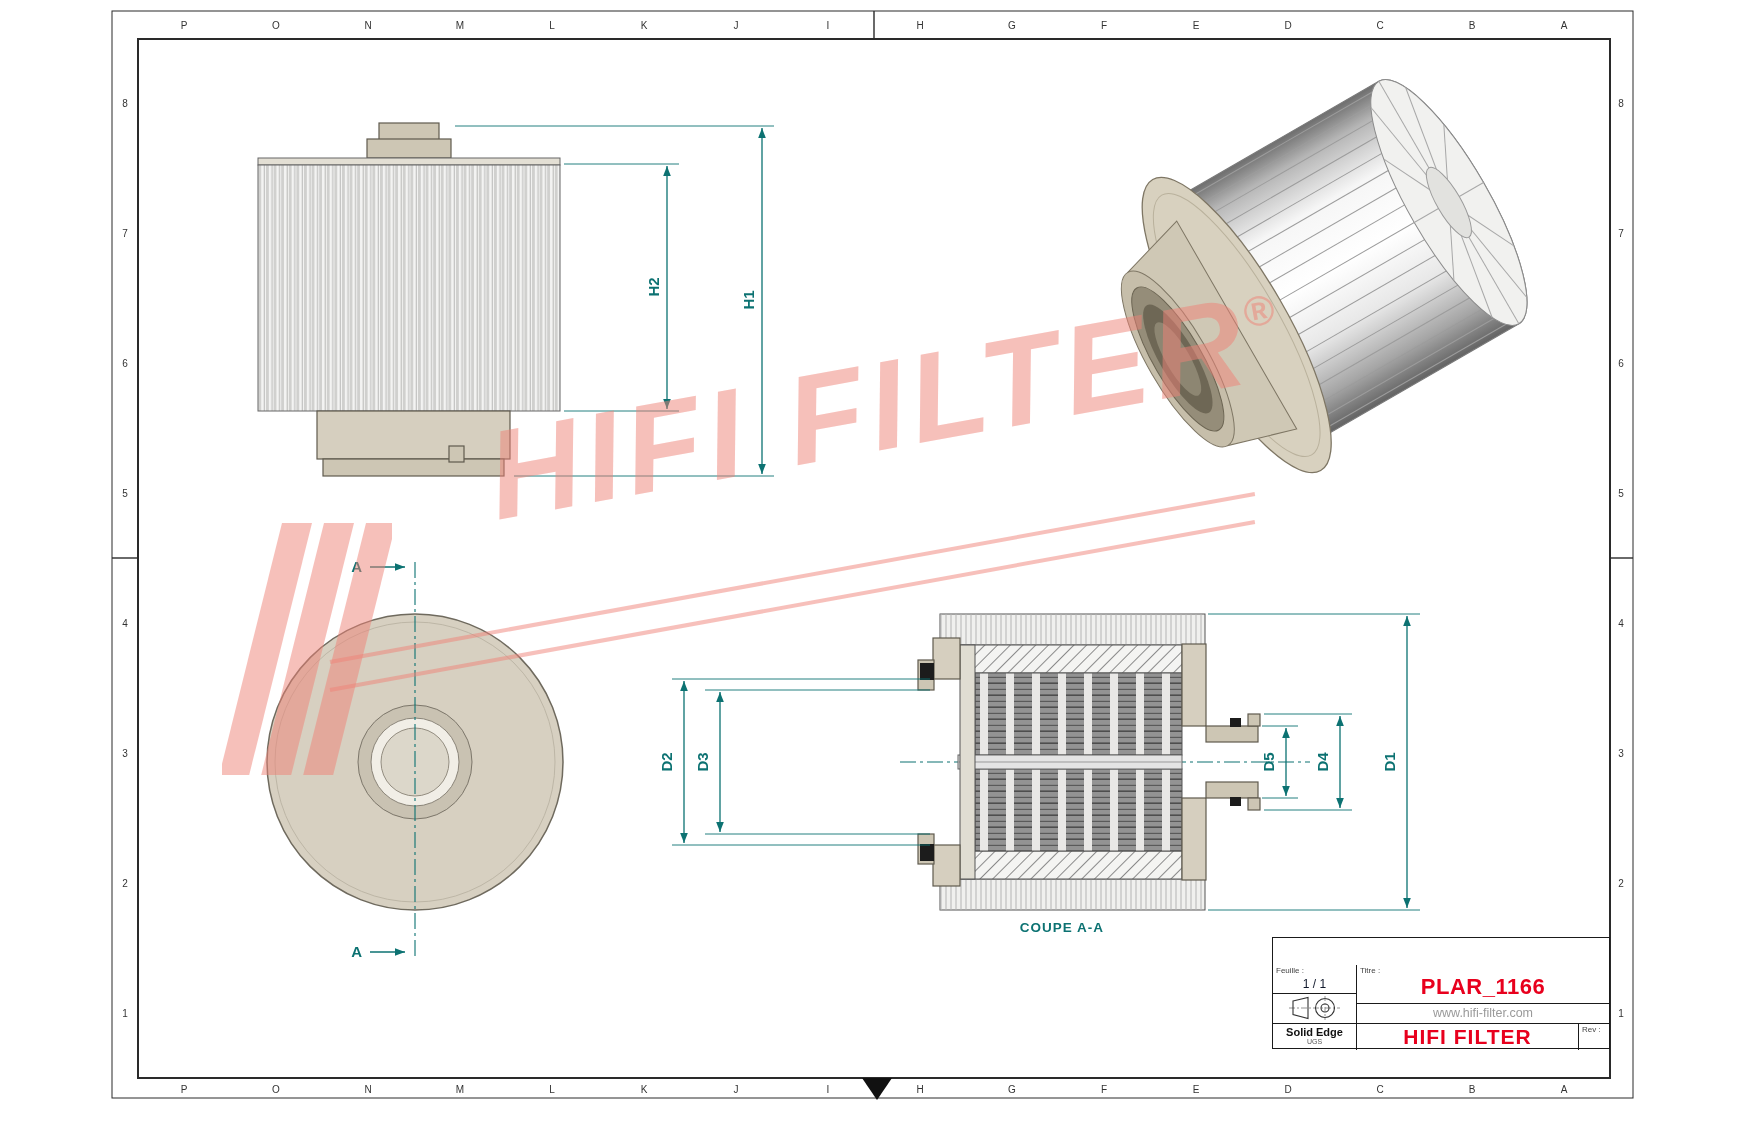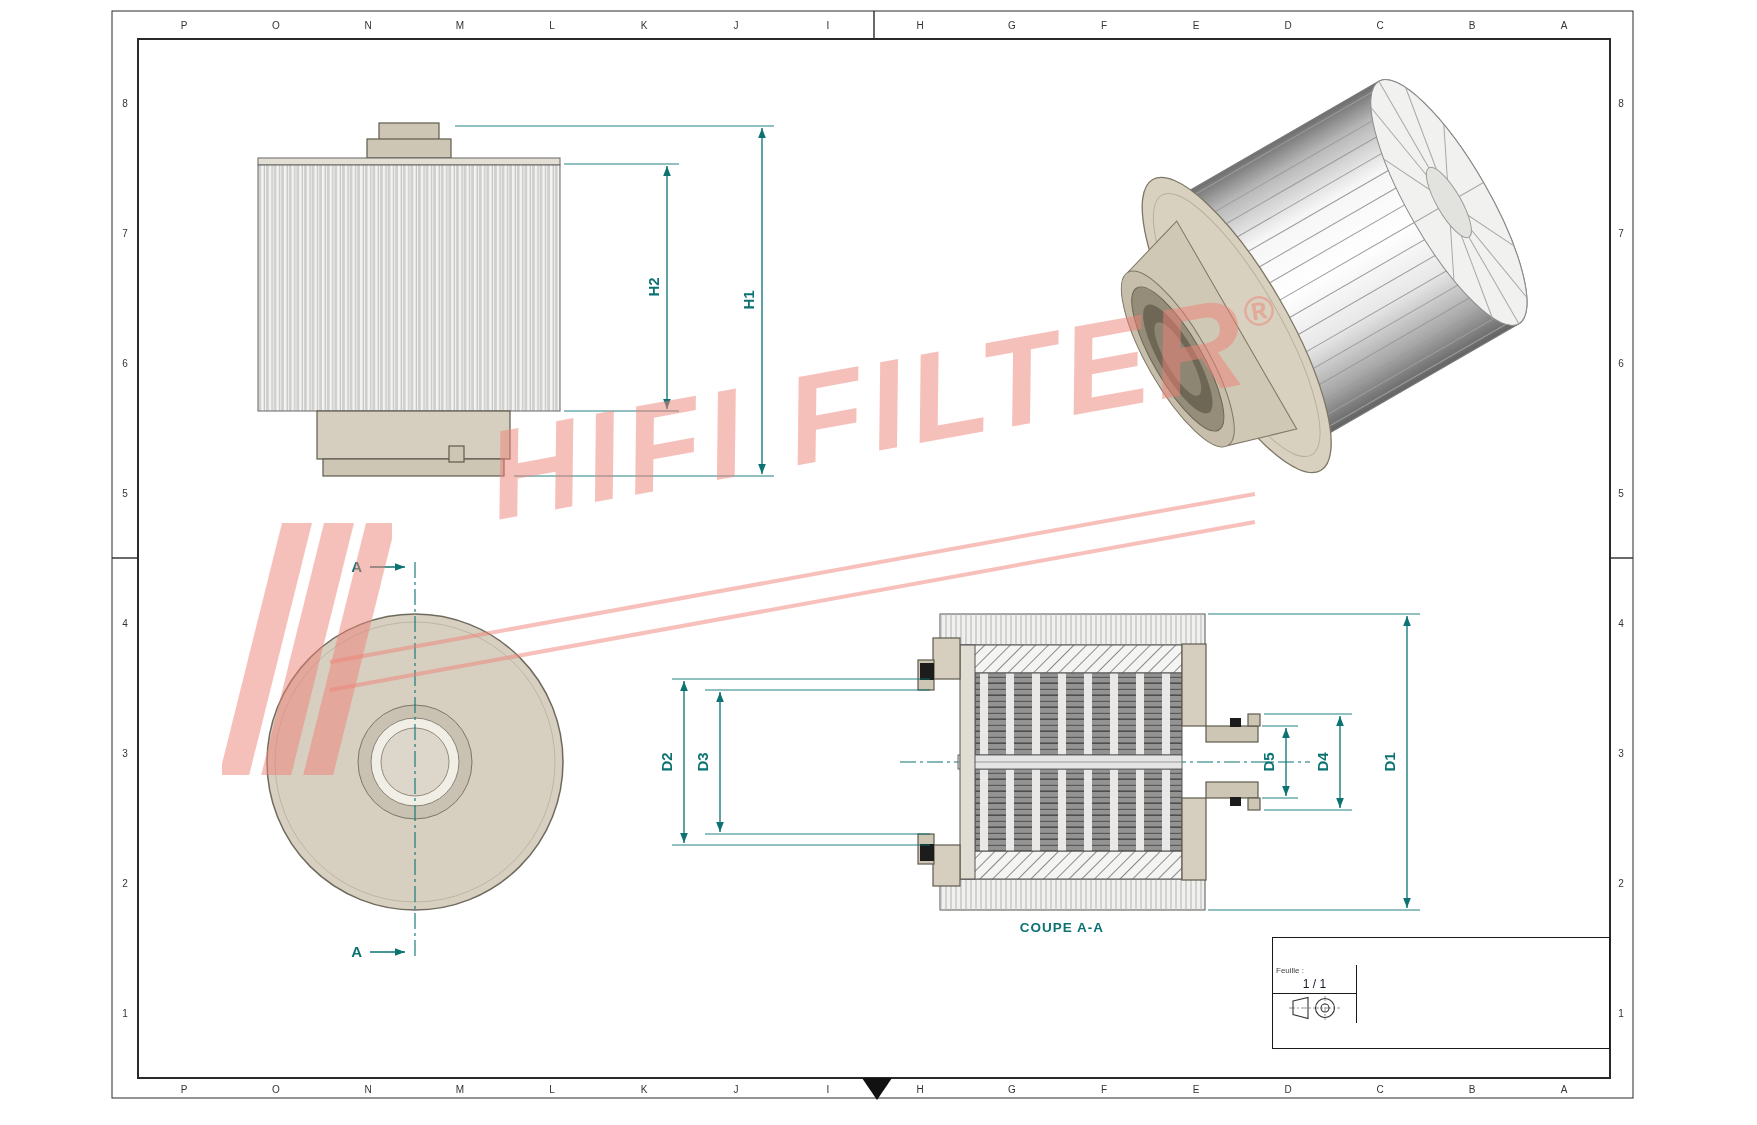--- a/index.html
+++ b/index.html
@@ -328,16 +328,34 @@
       <div class="tb-sheet-sym">
         <svg width="52" height="24" viewBox="0 0 52 24">
           <line x1="0" y1="12" x2="51" y2="12" stroke="#666" stroke-width="0.7" stroke-dasharray="6 2 2 2"></line>
           <path d="M4,5 L19,1.5 L19,22.5 L4,18.5 Z" fill="none" stroke="#333" stroke-width="1.1"></path>
           <circle cx="36" cy="12" r="9.5" fill="none" stroke="#333" stroke-width="1.1"></circle>
           <circle cx="36" cy="12" r="4" fill="none" stroke="#333" stroke-width="1.1"></circle>
           <line x1="36" y1="0" x2="36" y2="24" stroke="#666" stroke-width="0.7" stroke-dasharray="5 2 2 2"></line>
         </svg>
       </div>
     </div>
+    <div class="tb-c-title">
+      <span class="lab">Titre :</span>
+      <div class="tb-part">PLAR_1166</div>
+      <div class="tb-divider"></div>
+      <div class="tb-site">www.hifi-filter.com</div>
+    </div>
+  </div>
+  <div class="tb-row3">
+    <div class="tb-c-se">
+      <div class="tb-se-name">Solid Edge</div>
+      <div class="tb-se-sub">UGS</div>
+    </div>
+    <div class="tb-c-brand">
+      <span class="tb-brand">HIFI FILTER</span>
+    </div>
+    <div class="tb-c-rev">
+      <span class="lab">Rev :</span>
+    </div>
   </div>
 </div>
 
 </div>
 
 </body></html>

